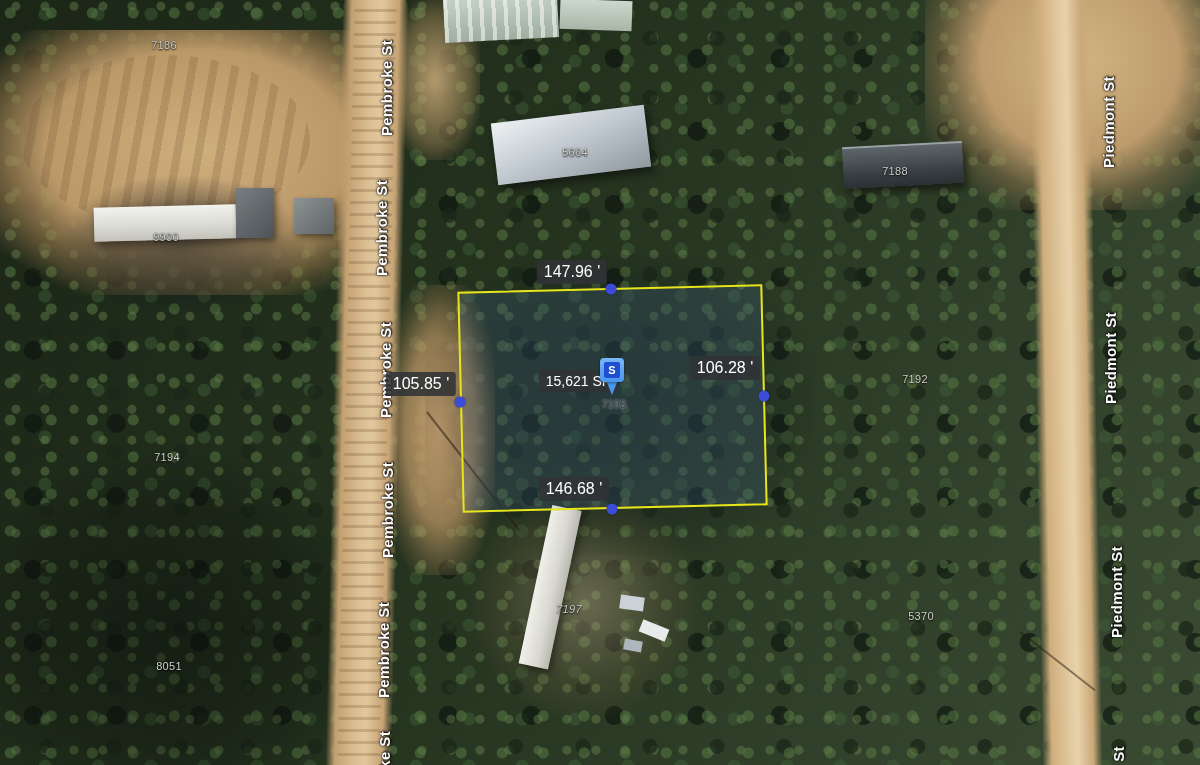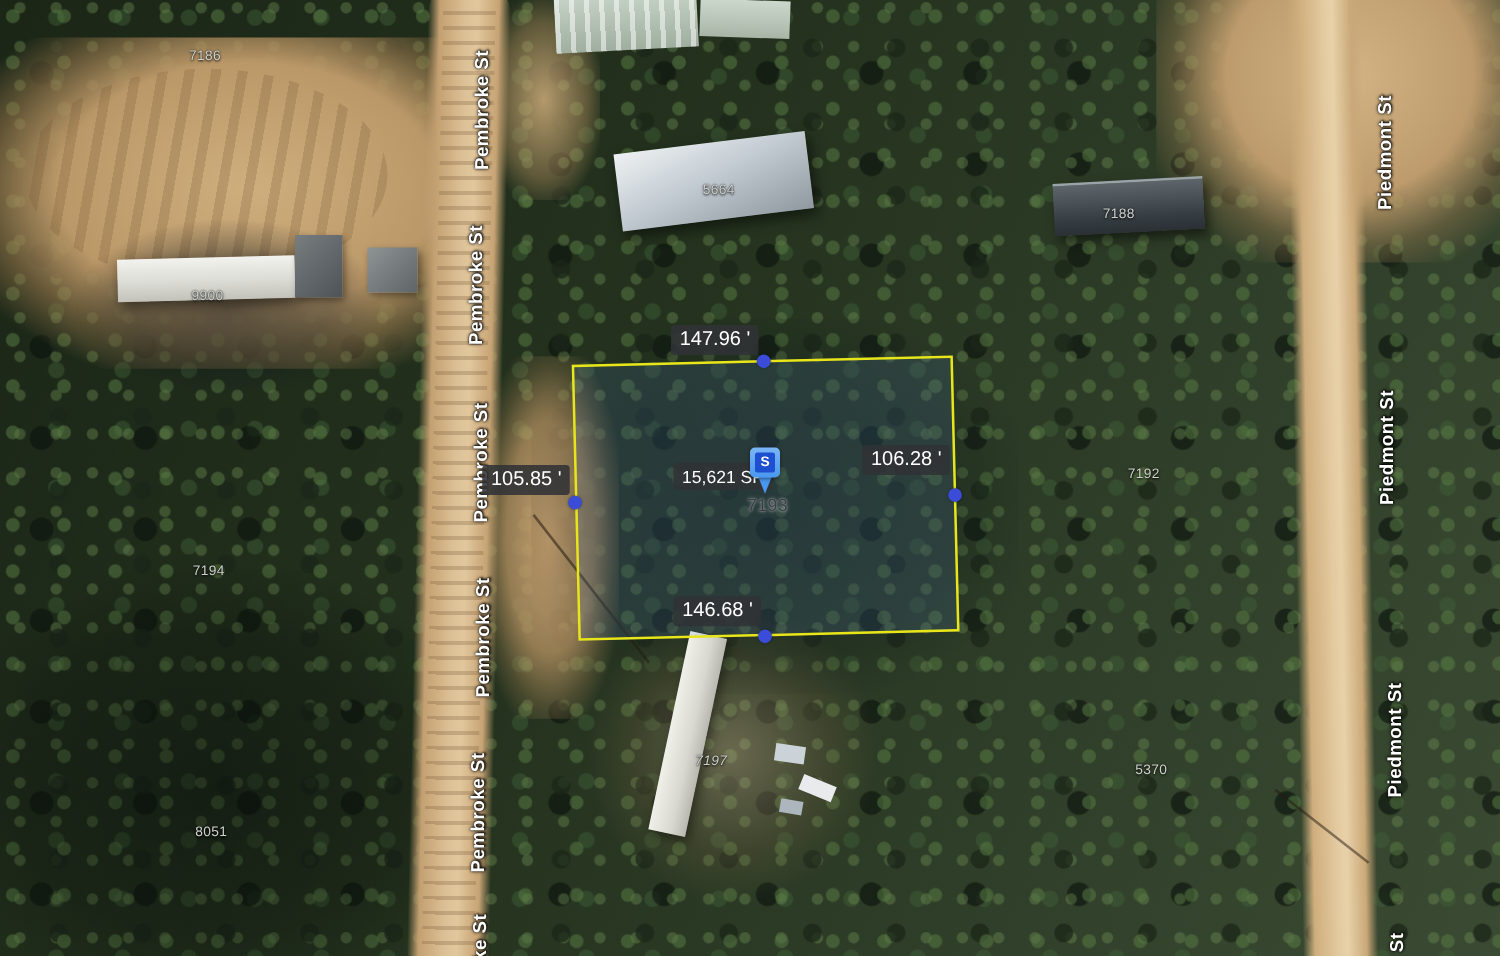--- a/index.html
+++ b/index.html
@@ -85,21 +85,21 @@
   .marker{position:absolute;left:600px;top:358px;width:24px;height:40px;z-index:9;}
   .marker-head{position:absolute;left:0;top:0;width:24px;height:24px;border-radius:4px;
     background:linear-gradient(180deg,#7ab6f7,var(--marker-head,#4a97ef));box-shadow:0 1px 3px rgba(0,0,0,0.45);}
   .marker-tail{position:absolute;left:6px;top:22px;width:0;height:0;
     border-left:6px solid transparent;border-right:6px solid transparent;
     border-top:15px solid var(--marker-head,#4a97ef);}
   .marker-badge{position:absolute;left:4px;top:4px;width:16px;height:16px;border-radius:2px;
     background:var(--marker-badge,#1d4fd0);color:#fff;font-size:11px;font-weight:700;
     display:flex;align-items:center;justify-content:center;}
   .parcel-id{position:absolute;left:614px;top:404px;transform:translate(-50%,-50%);
-    color:#3c4046;font-size:14px;letter-spacing:0.4px;z-index:8;
+    color:#3c4046;font-size:10px;letter-spacing:0.4px;z-index:8;
     text-shadow:0 0 2px rgba(255,255,255,0.65),0 0 4px rgba(255,255,255,0.35);}
 
   
   .street-label{position:absolute;transform:translate(-50%,-50%) rotate(-90deg);color:#fff;
     font-size:15px;font-weight:700;letter-spacing:0.4px;white-space:nowrap;z-index:7;
     text-shadow:0 0 3px rgba(0,0,0,0.95),0 0 1px rgba(0,0,0,0.9),1px 1px 2px rgba(0,0,0,0.85);}
   .parcel-number{position:absolute;transform:translate(-50%,-50%);color:#cfd2cd;font-size:11px;
     letter-spacing:0.3px;white-space:nowrap;z-index:7;
     text-shadow:0 1px 2px rgba(0,0,0,0.9),0 0 1px rgba(0,0,0,0.7);}
 </style>

